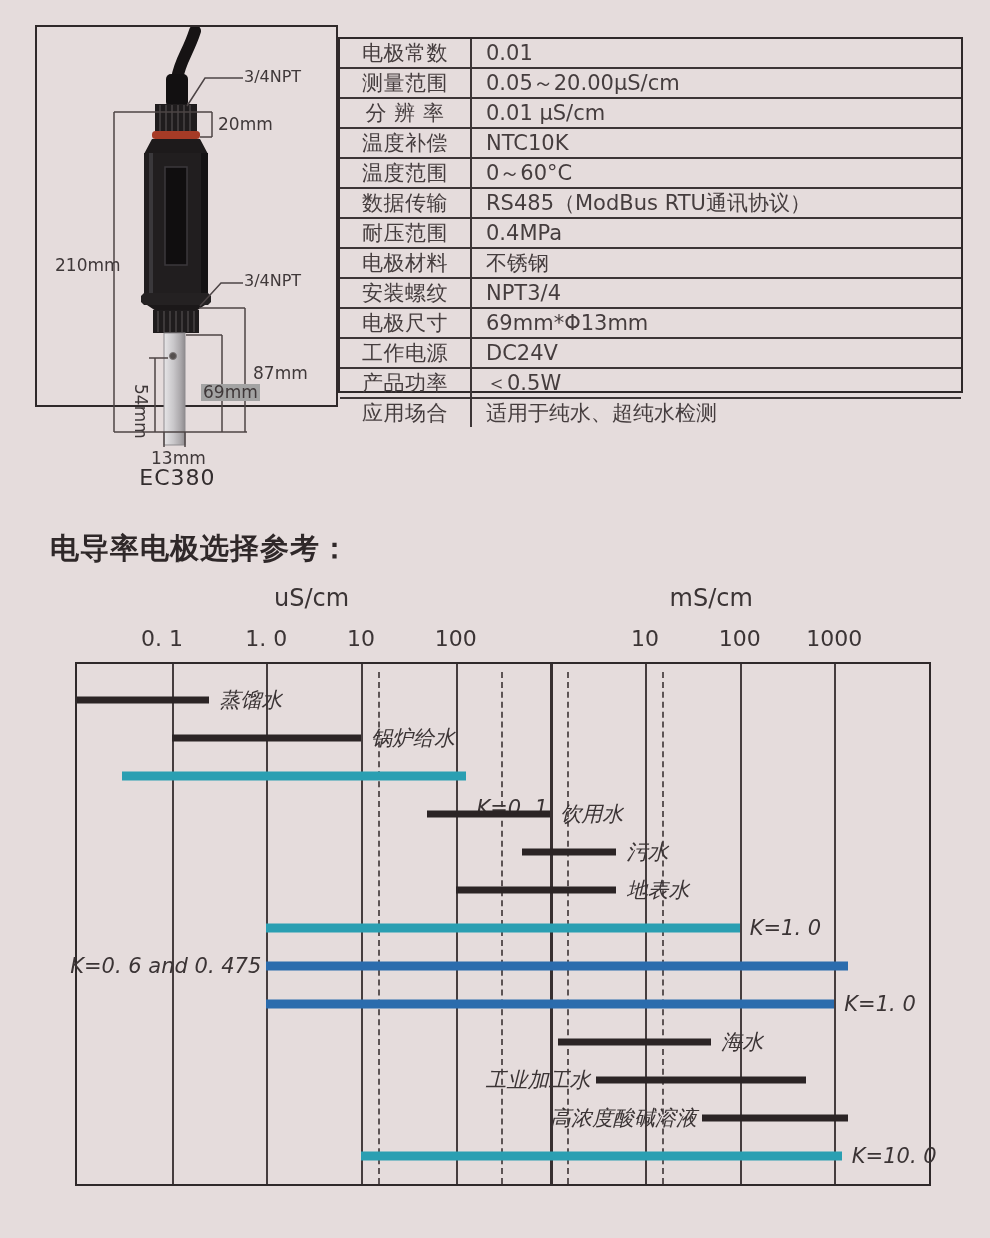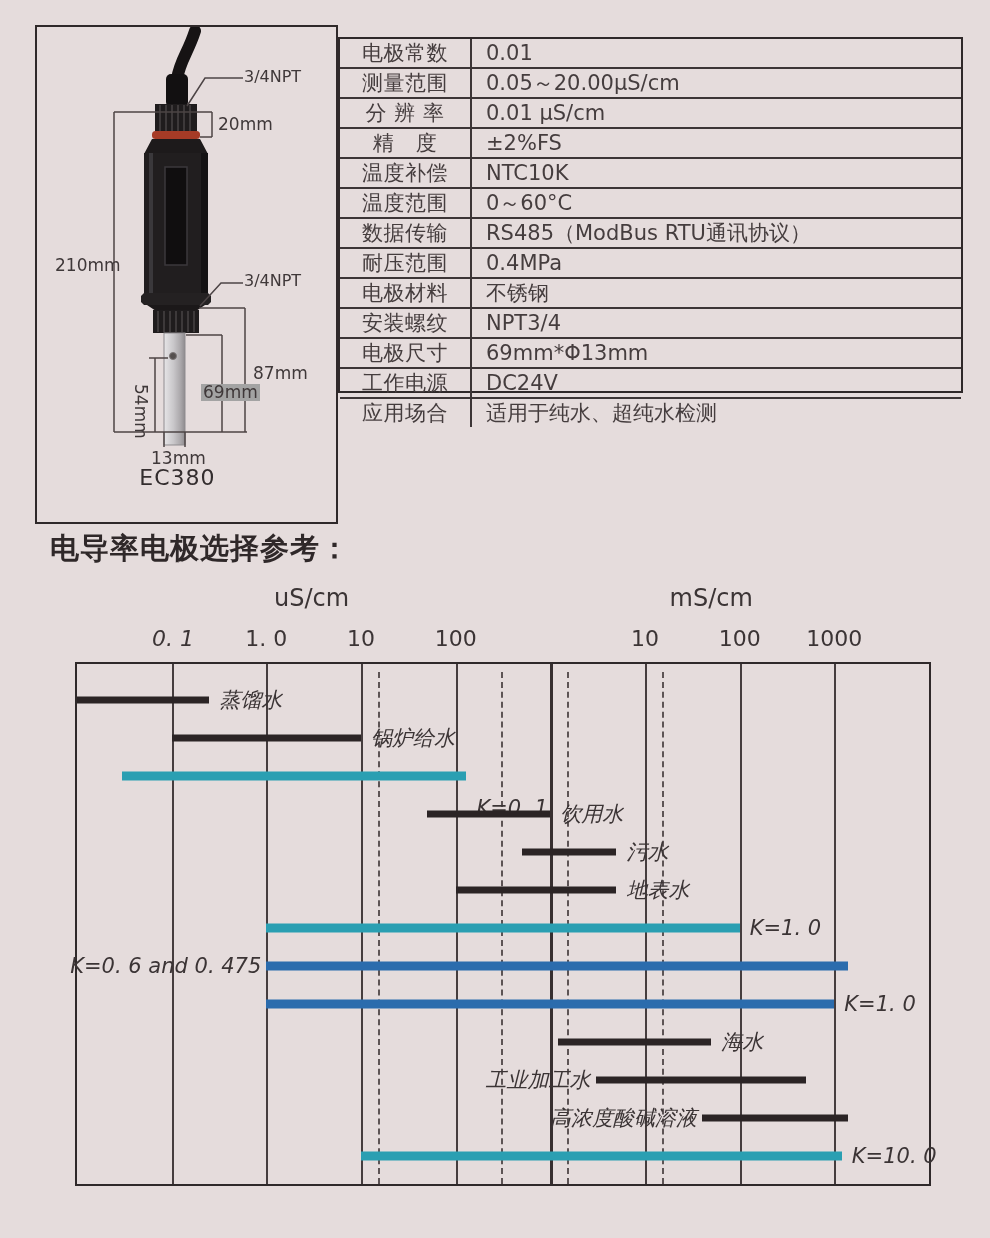--- a/index.html
+++ b/index.html
@@ -4,21 +4,21 @@
 <style>
   html,body{margin:0;padding:0;}
   body{
     width:990px;height:1238px;position:relative;overflow:hidden;
     background:#e5dcdc;
     font-family:"DejaVu Sans","Liberation Sans",sans-serif;
     color:#3f3839;
   }
   
   .panel{
-    position:absolute;left:35px;top:25px;width:303px;height:499px;
+    position:absolute;left:35px;top:25px;width:303px;height:382px;
     border:2.5px solid #2f292a;box-sizing:border-box;
   }
   .panel svg{position:absolute;left:0;top:0;}
   .dim{
     position:absolute;font-size:17px;color:#3f3839;white-space:nowrap;
     line-height:1;
   }
   .dim.masked{background:#a3a3a3;padding:0 2px;}
   .dim.rot{transform:rotate(90deg);transform-origin:0 0;}
   .model{
@@ -155,24 +155,20 @@
       </div>
       <div class="spec-row">
         <div class="spec-label">测量范围</div>
         <div class="spec-value">0.05～20.00μS/cm</div>
       </div>
       <div class="spec-row">
         <div class="spec-label">分 辨 率</div>
         <div class="spec-value">0.01 μS/cm</div>
       </div>
       <div class="spec-row">
-        <div class="spec-label">精   度</div>
-        <div class="spec-value">±2%FS</div>
-      </div>
-      <div class="spec-row">
         <div class="spec-label">温度补偿</div>
         <div class="spec-value">NTC10K</div>
       </div>
       <div class="spec-row">
         <div class="spec-label">温度范围</div>
         <div class="spec-value">0～60°C</div>
       </div>
       <div class="spec-row">
         <div class="spec-label">数据传输</div>
         <div class="spec-value">RS485（ModBus RTU通讯协议）</div>
@@ -189,34 +185,38 @@
         <div class="spec-label">安装螺纹</div>
         <div class="spec-value">NPT3/4</div>
       </div>
       <div class="spec-row">
         <div class="spec-label">电极尺寸</div>
         <div class="spec-value">69mm*Φ13mm</div>
       </div>
       <div class="spec-row">
         <div class="spec-label">工作电源</div>
         <div class="spec-value">DC24V</div>
+      </div>
+      <div class="spec-row">
+        <div class="spec-label">产品功率</div>
+        <div class="spec-value">＜0.5W</div>
       </div>
       <div class="spec-row">
         <div class="spec-label">应用场合</div>
         <div class="spec-value">适用于纯水、超纯水检测</div>
       </div>
     </div>
 
   <div class="chart-title">电导率电极选择参考：</div>
   <div class="axis-row" id="unitsRow">
       <span class="unit-label" style="left: 234.501px;">uS/cm</span>
       <span class="unit-label" style="left: 634.169px;">mS/cm</span>
     </div>
   <div class="axis-row" id="ticksRow">
-      <span class="tick" style="left: 96px; font-style: italic;">0. 1</span>
+      <span class="tick" style="left: 85px;">0. 1</span>
       <span class="tick" style="left: 189.333px;">1. 0</span>
       <span class="tick" style="left: 284px;">10</span>
       <span class="tick" style="left: 378.667px;">100</span>
       <span class="tick" style="left: 568px;">10</span>
       <span class="tick" style="left: 662.667px;">100</span>
       <span class="tick" style="left: 757.333px;">1000</span>
     </div>
   <div class="chart-box" id="chartBox">
       <div class="gridline" style="left: 94.6667px;"></div>
       <div class="gridline" style="left: 189.333px;"></div>

